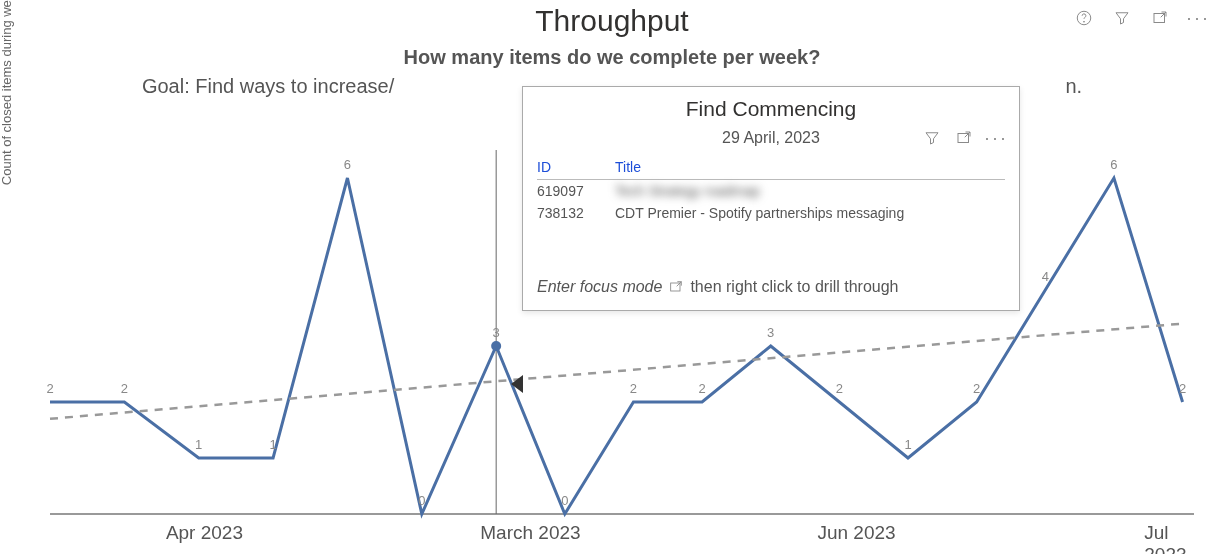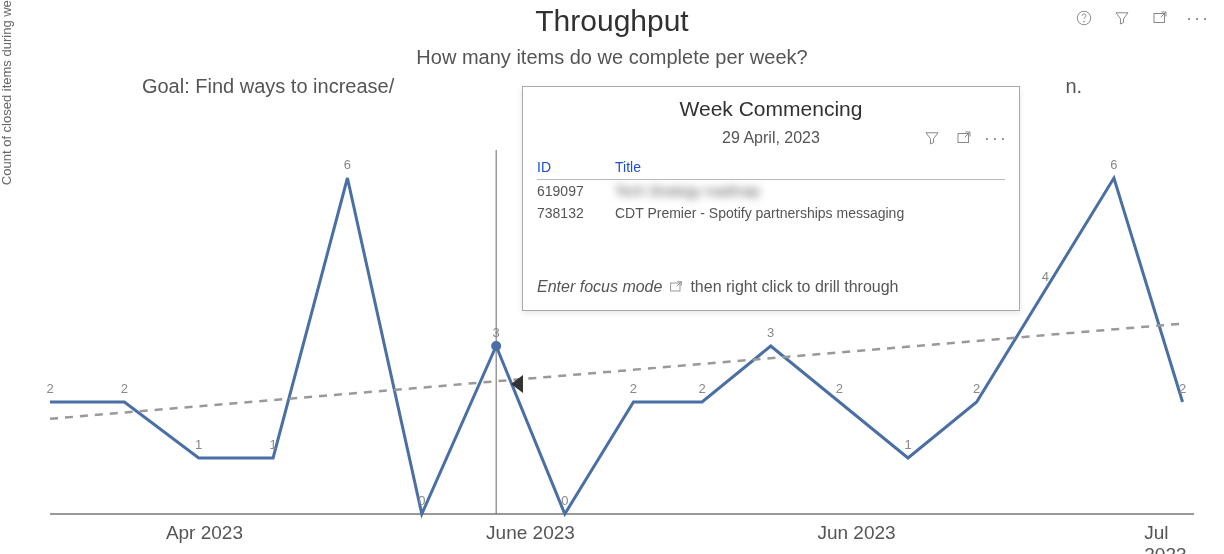--- a/index.html
+++ b/index.html
@@ -1,19 +1,19 @@
 <!DOCTYPE html>
 <html><head>
 <meta charset="utf-8">
 <style>
   html,body{margin:0;padding:0;font-family:"Segoe UI",Arial,sans-serif;color:#323130;background:#fff}
   .chart-container{position:relative;width:1224px;height:554px}
   .header{position:absolute;top:0;left:0;right:0;text-align:center}
   .title{font-size:30px;font-weight:400;margin-top:4px;color:#323130}
-  .subtitle{font-size:20px;font-weight:400;color:#555;margin-top:8px}
+  .subtitle{font-size:20px;font-weight:700;color:#555;margin-top:8px}
   .goal{font-size:20px;font-weight:300;color:#555;margin-top:6px}
   .toolbar{position:absolute;top:8px;right:16px;display:flex;gap:18px;align-items:center;color:#888}
   .icon-btn{width:20px;height:20px;display:flex;align-items:center;justify-content:center;cursor:pointer;color:#888}
   .icon-btn svg{width:18px;height:18px;stroke:#888;fill:none;stroke-width:1.3}
   .more-dots{font-size:18px;letter-spacing:2px;color:#888;line-height:1}
   .y-axis-label{position:absolute;left:6px;top:50%;transform:rotate(-90deg) translateX(50%);transform-origin:left center;font-size:13px;color:#666;white-space:nowrap}
   .plot{position:absolute;left:50px;right:30px;top:150px;bottom:40px}
   .x-ticks{position:absolute;left:50px;right:30px;bottom:8px;height:24px;font-size:19px;color:#555}
   .x-tick{position:absolute;transform:translateX(-50%)}
   .data-label{position:absolute;font-size:13px;color:#888;transform:translate(-50%,-100%);margin-top:-6px;pointer-events:none}
@@ -95,28 +95,28 @@
         <span class="data-label" style="left: 858px; top: 308px;">1</span>
         <span class="data-label" style="left: 926.64px; top: 252px;">2</span>
         <span class="data-label" style="left: 995.28px; top: 140px;">4</span>
         <span class="data-label" style="left: 1063.92px; top: 28px;">6</span>
         <span class="data-label" style="left: 1132.56px; top: 252px;">2</span>
       </div>
   </div>
 
   <div class="x-ticks" id="x-ticks">
       <span class="x-tick" style="left: 13.5%;">Apr 2023</span>
-      <span class="x-tick" style="left: 42%;">June 2023</span>
+      <span class="x-tick" style="left: 42%;">March 2023</span>
       <span class="x-tick" style="left: 70.5%;">Jun 2023</span>
       <span class="x-tick" style="left: 97.5%;">Jul 2023</span>
     </div>
 
   <div class="tooltip-card">
     <div class="tooltip-pointer"></div>
-    <div class="tooltip-title">Week Commencing</div>
+    <div class="tooltip-title">Find Commencing</div>
     <div class="tooltip-sub-row">
       <div class="tooltip-sub">29 April, 2023</div>
       <div class="tooltip-icons">
         <span class="icon-btn">
           <svg viewBox="0 0 24 24">
               <path d="M4 5h16l-6 8v5l-4 2v-7L4 5z"></path>
             </svg>
         </span>
         <span class="icon-btn">
           <svg viewBox="0 0 24 24">

